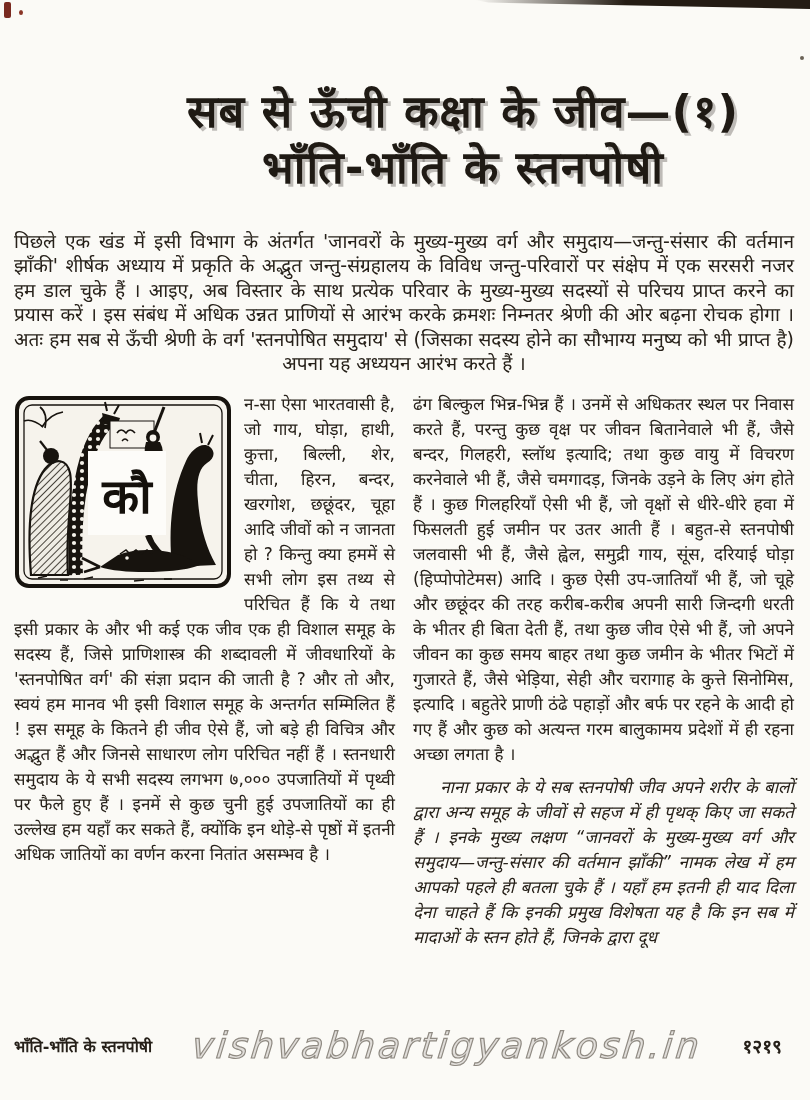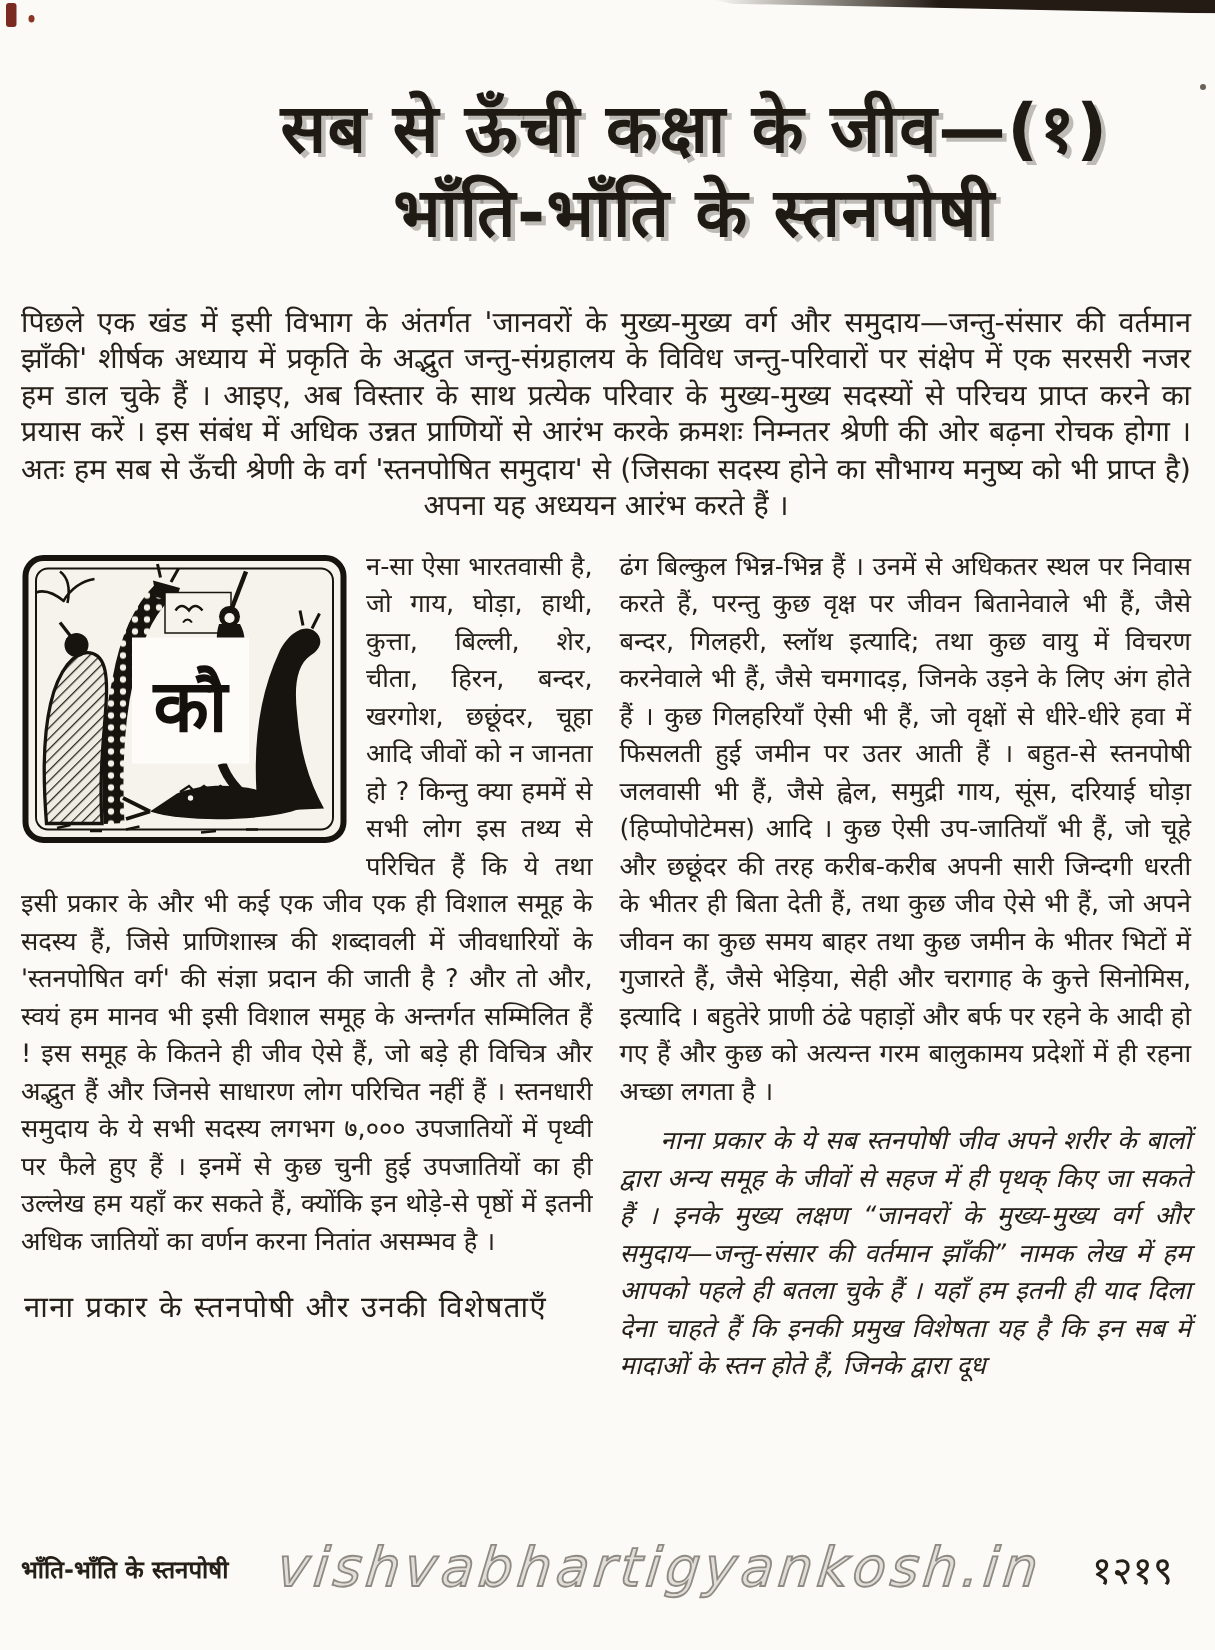--- a/index.html
+++ b/index.html
@@ -12,21 +12,21 @@
   
   .band-tr {
     position:absolute; top:0; right:0; width:335px; height:9px;
     background:linear-gradient(to left, #241c14 55%, rgba(36,28,20,0));
     clip-path:polygon(0 0,100% 0,100% 100%,4% 28%);
   }
   .speck-red { position:absolute; left:4px; top:2px; width:7px; height:16px; background:#7a2a20; border-radius:2px; }
   .speck-red2 { position:absolute; left:19px; top:10px; width:4px; height:5px; background:#8a3526; border-radius:50%; }
   .speck-gray { position:absolute; right:6px; top:56px; width:4px; height:4px; background:#6b6257; border-radius:50%; }
 
-  .title-block { margin-top:58px; padding-left:116px; text-align:center; line-height:1.25; }
+  .title-block { margin-top:84px; padding-left:116px; text-align:center; line-height:1.25; }
   .title-line {
     font-weight:bold; font-size:45px; letter-spacing:1px; color:#1f1a14;
     text-shadow:3px 3px 0 rgba(31,26,20,0.28);
   }
   .intro {
     margin:32px 16px 0 14px; font-size:19px; line-height:24.5px;
     text-align:justify; text-align-last:center;
   }
   .columns { display:flex; gap:18px; margin:16px 16px 0 14px; }
   .col { width:50%; font-size:17px; line-height:25px; text-align:justify; }
@@ -42,21 +42,21 @@
     position:absolute; left:14px; right:18px; bottom:34px;
     display:flex; align-items:center;
   }
   .footer-title { font-size:16px; font-weight:bold; white-space:nowrap; }
   .watermark {
     flex:1; text-align:center; font-style:italic; font-size:36px; letter-spacing:3px;
     color:rgba(130,125,118,0.22);
     -webkit-text-stroke:1.2px #8f8a82;
     transform:skewX(-6deg); white-space:nowrap;
   }
-  .page-number { font-size:26px; font-weight:normal; padding-right:10px; }
+  .page-number { font-size:19px; font-weight:bold; padding-right:10px; }
 </style>
 </head>
 <body>
 
 <div class="page">
 
   <div class="band-tr"></div>
   <div class="speck-red"></div>
   <div class="speck-red2"></div>
   <div class="speck-gray"></div>
@@ -134,21 +134,20 @@
             <path d="M24,183 l9,-2 M46,185 l8,0 M70,184 l9,-2 M120,186 l10,-1 M150,184 l8,0"></path>
           </g>
 
           <g>
             <rect x="74" y="56" width="78" height="84" fill="#fdfcf9"></rect>
             <text x="113" y="118" font-size="48" font-weight="bold" text-anchor="middle" fill="#14100b">कौ</text>
           </g>
         </svg>
       </div>
       <p class="para">न-सा ऐसा भारतवासी है, जो गाय, घोड़ा, हाथी, कुत्ता, बिल्ली, शेर, चीता, हिरन, बन्दर, खरगोश, छछूंदर, चूहा आदि जीवों को न जानता हो ? किन्तु क्या हममें से सभी लोग इस तथ्य से परिचित हैं कि ये तथा इसी प्रकार के और भी कई एक जीव एक ही विशाल समूह के सदस्य हैं, जिसे प्राणिशास्त्र की शब्दावली में जीवधारियों के 'स्तनपोषित वर्ग' की संज्ञा प्रदान की जाती है ? और तो और, स्वयं हम मानव भी इसी विशाल समूह के अन्तर्गत सम्मिलित हैं ! इस समूह के कितने ही जीव ऐसे हैं, जो बड़े ही विचित्र और अद्भुत हैं और जिनसे साधारण लोग परिचित नहीं हैं । स्तनधारी समुदाय के ये सभी सदस्य लगभग ७,००० उपजातियों में पृथ्वी पर फैले हुए हैं । इनमें से कुछ चुनी हुई उपजातियों का ही उल्लेख हम यहाँ कर सकते हैं, क्योंकि इन थोड़े-से पृष्ठों में इतनी अधिक जातियों का वर्णन करना नितांत असम्भव है ।</p>
-      <h2 class="section-heading">नाना प्रकार के  स्तनपोषी और उनकी विशेषताएँ</h2>
     </div>
 
     <div class="col">
       <p class="para">ढंग बिल्कुल भिन्न-भिन्न हैं । उनमें से अधिकतर स्थल पर निवास करते हैं, परन्तु कुछ वृक्ष पर जीवन बितानेवाले भी हैं, जैसे बन्दर, गिलहरी, स्लॉथ इत्यादि;  तथा कुछ वायु में विचरण करनेवाले भी हैं, जैसे चमगादड़, जिनके उड़ने के लिए अंग होते हैं ।  कुछ गिलहरियाँ ऐसी भी हैं, जो वृक्षों से धीरे-धीरे हवा में फिसलती हुई जमीन पर उतर आती हैं । बहुत-से स्तनपोषी जलवासी भी हैं, जैसे ह्वेल, समुद्री गाय, सूंस, दरियाई घोड़ा (हिप्पोपोटेमस) आदि । कुछ ऐसी उप-जातियाँ भी हैं, जो चूहे और छछूंदर की तरह करीब-करीब अपनी सारी जिन्दगी धरती के भीतर ही बिता देती हैं, तथा कुछ जीव ऐसे भी हैं,  जो अपने जीवन का कुछ समय बाहर तथा कुछ जमीन के भीतर भिटों में गुजारते हैं, जैसे भेड़िया, सेही और चरागाह के कुत्ते सिनोमिस,  इत्यादि । बहुतेरे प्राणी ठंढे पहाड़ों और बर्फ पर रहने के आदी हो गए हैं और कुछ को अत्यन्त गरम बालुकामय प्रदेशों में ही रहना अच्छा लगता है ।</p>
       <p class="para indent">नाना प्रकार के ये सब स्तनपोषी जीव अपने शरीर के बालों द्वारा अन्य समूह के जीवों से सहज में  ही पृथक् किए जा सकते हैं ।  इनके मुख्य लक्षण “जानवरों के मुख्य-मुख्य वर्ग और समुदाय—जन्तु-संसार की वर्तमान झाँकी”  नामक लेख में हम आपको पहले ही बतला चुके हैं ।  यहाँ हम इतनी ही याद दिला देना चाहते हैं कि इनकी प्रमुख विशेषता यह है कि इन सब में मादाओं के स्तन होते हैं, जिनके द्वारा दूध</p>
     </div>
 
   </div>
 
   <div class="footer">

